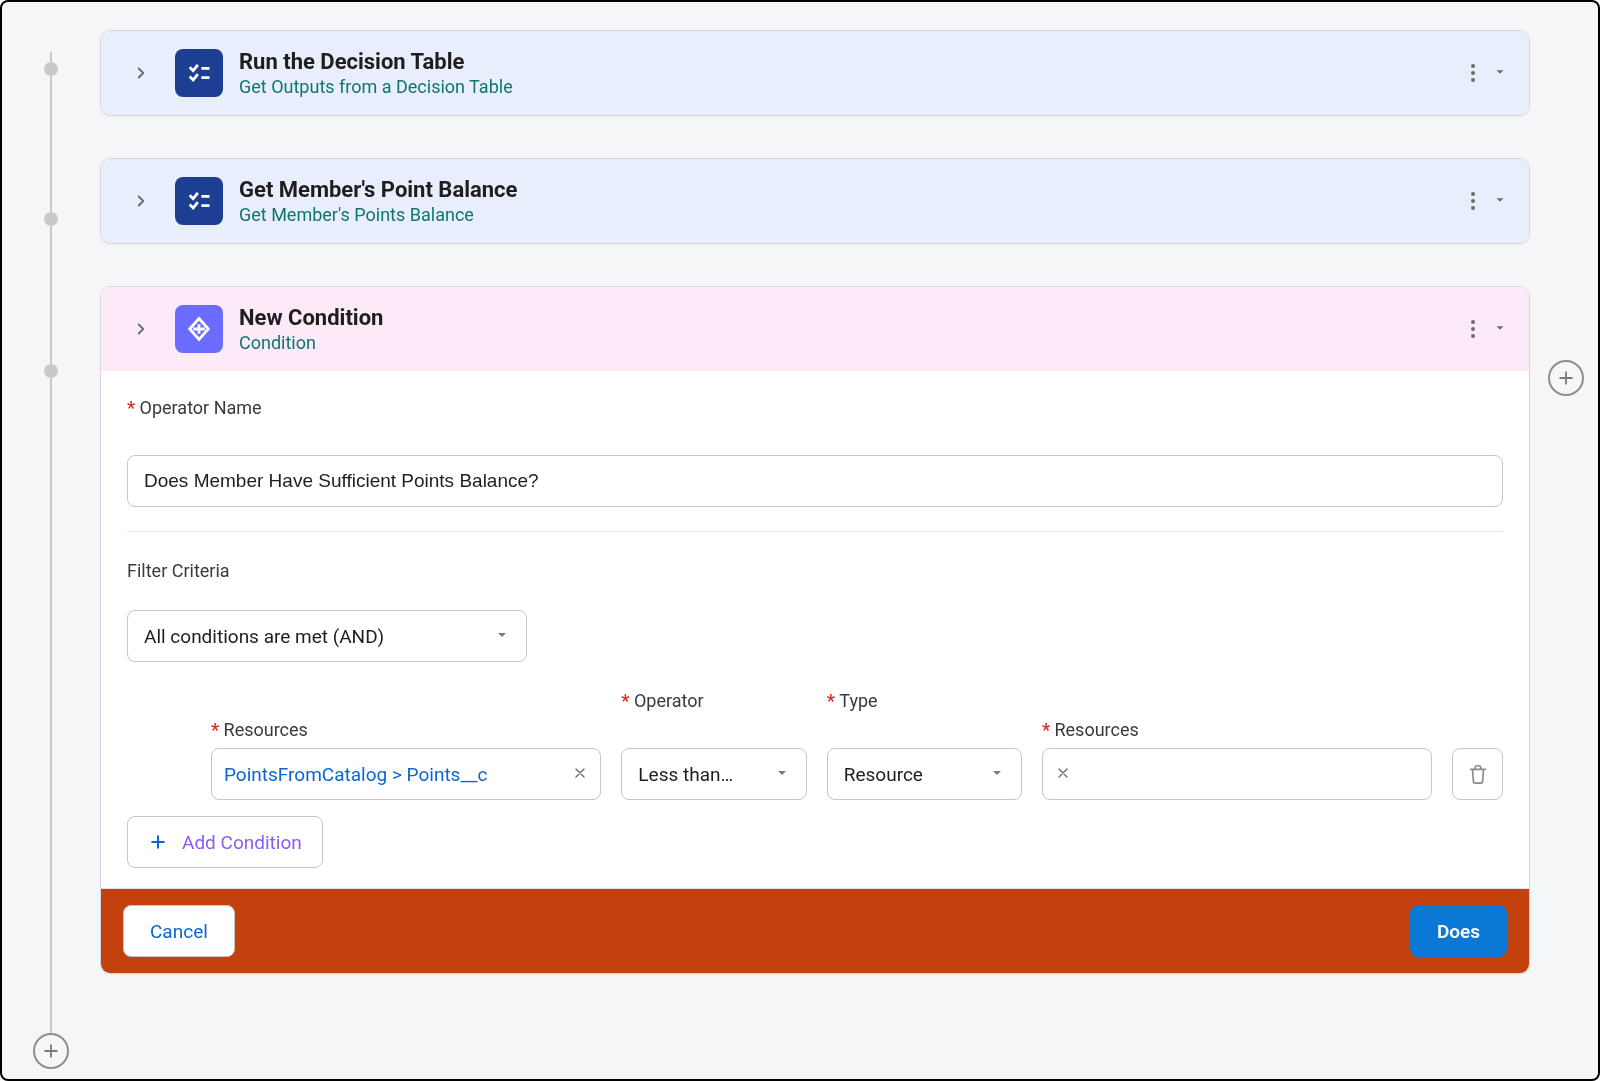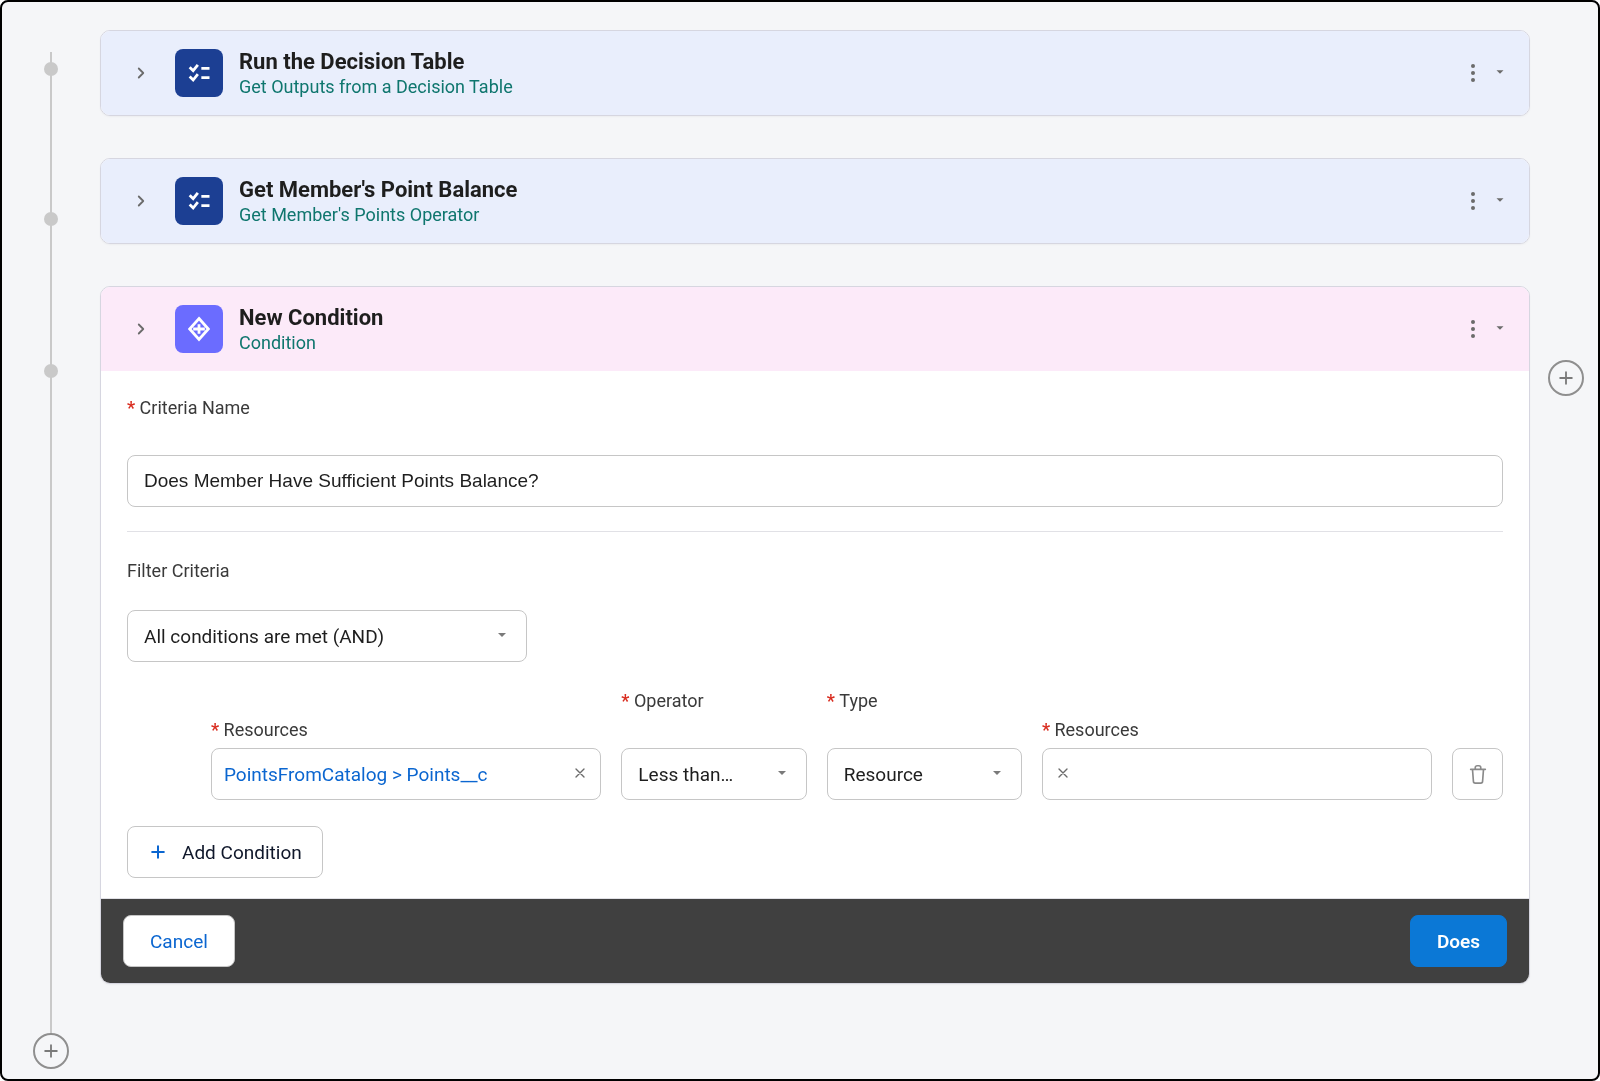--- a/index.html
+++ b/index.html
@@ -184,37 +184,37 @@
   .pill .x { color:#6b6b6b; cursor:pointer; }
   .pill .x svg{width:16px;height:16px;}
 
   .trash {
     width:52px;height:52px;border:1px solid #c6c6c6;border-radius:8px;background:#fff;
     display:flex;align-items:center;justify-content:center;color:#8a8a8a;cursor:pointer;
   }
   .trash svg{width:22px;height:22px;}
 
   .add-cond {
-    margin-top: 26px;
+    margin-top: 16px;
     height: 52px;
     border:1px solid #c6c6c6;
     border-radius:8px;
     background:#fff;
     padding:0 20px;
     display:inline-flex;
     align-items:center;
     gap:14px;
-    color:#0f172a;
+    color:#8b5cf6;
     font-size:19px;
     cursor:pointer;
   }
   .add-cond svg{width:20px;height:20px;}
 
   .card-footer{
-    background:#404040;
+    background:#c2410c;
     border-top:1px solid #e1e1e6;
     padding:16px 22px;
     display:flex;
     justify-content:space-between;
   }
   .btn {
     height:52px;border-radius:8px;padding:0 26px;font-size:19px;cursor:pointer;
     display:inline-flex;align-items:center;
   }
   .btn-secondary { background:#fff;border:1px solid #c6c6c6;color:#0b66d0;}
@@ -282,21 +282,21 @@
                 <path d="M9 6l6 6-6 6" stroke="#6b6b6b" stroke-width="2.4" fill="none" stroke-linecap="round" stroke-linejoin="round"></path>
               </svg>
           </div>
           <div class="step-icon navy">
             <svg viewBox="0 0 24 24">
                 <path d="M4 7l3 3 4-5M4 15l3 3 4-5M14 8h7M14 16h7"></path>
               </svg>
           </div>
           <div class="step-meta">
             <span class="step-title">Get Member's Point Balance</span>
-            <span class="step-subtitle">Get Member's Points Operator</span>
+            <span class="step-subtitle">Get Member's Points Balance</span>
           </div>
           <div class="card-actions">
             <div class="kebab">
                 <span></span>
                 <span></span>
                 <span></span>
               </div>
             <div class="caret-down">
               <svg viewBox="0 0 24 24">
                   <path d="M6 9l6 6 6-6" fill="#6b6b6b"></path>
@@ -330,21 +330,21 @@
               </div>
             <div class="caret-down">
               <svg viewBox="0 0 24 24">
                   <path d="M6 9l6 6 6-6" fill="#6b6b6b"></path>
                 </svg>
             </div>
           </div>
         </div>
 
         <div class="card-body">
-          <label class="label req">Criteria Name</label>
+          <label class="label req">Operator Name</label>
           <input class="text-input" value="Does Member Have Sufficient Points Balance?" style="">
 
           <hr class="sep">
 
           <div class="filter-wrap">
             <label class="label">Filter Criteria</label>
             <div class="select">
               <span class="sel-text">All conditions are met (AND)</span>
               <span class="tri"><svg viewBox="0 0 24 24">
                     <path d="M6 9l6 6 6-6" fill="#7a7a7a"></path>

